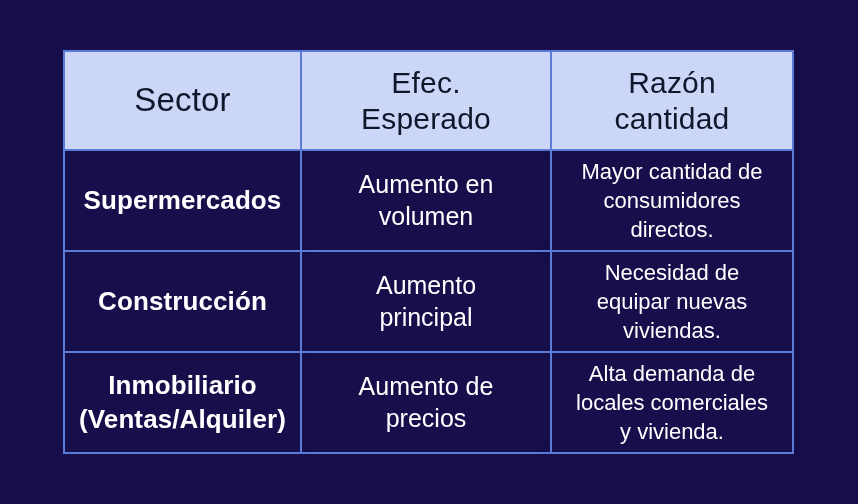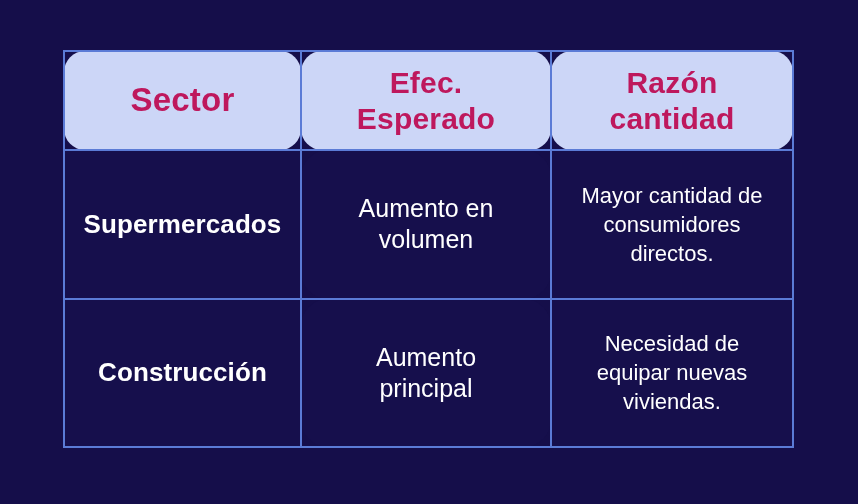--- a/index.html
+++ b/index.html
@@ -35,26 +35,25 @@
   }
   table.data-table td,
   table.data-table th {
     border: 2px solid #5b7bd6;
     padding: 6px 10px;
     vertical-align: middle;
     text-align: center;
   }
   thead th {
     background: #ccd6f7;
-    color: #be185d;
-    font-weight: bold;
+    color: #0f172a;
+    font-weight: normal;
     font-size: 30px;
     line-height: 1.18;
     letter-spacing: 0.2px;
-    border-radius: 21px;
   }
   thead th.col-sector {
     font-size: 33px;
   }
   tbody td {
     background: #160f4c;
     color: #ffffff;
   }
   td.cell-sector {
     font-weight: bold;
@@ -110,16 +109,25 @@
 directos.</td>
         </tr>
         <tr class="row-body">
           <td class="cell-sector nowrap-break">Construcción</td>
           <td class="cell-efecto nowrap-break">Aumento
 principal</td>
           <td class="cell-razon nowrap-break">Necesidad de
 equipar nuevas
 viviendas.</td>
         </tr>
+        <tr class="row-body">
+          <td class="cell-sector nowrap-break">Inmobiliario
+(Ventas/Alquiler)</td>
+          <td class="cell-efecto nowrap-break">Aumento de
+precios</td>
+          <td class="cell-razon nowrap-break">Alta demanda de
+locales comerciales
+y vivienda.</td>
+        </tr>
       </tbody>
     </table>
   </div>
 </div>
 
 </body></html>

